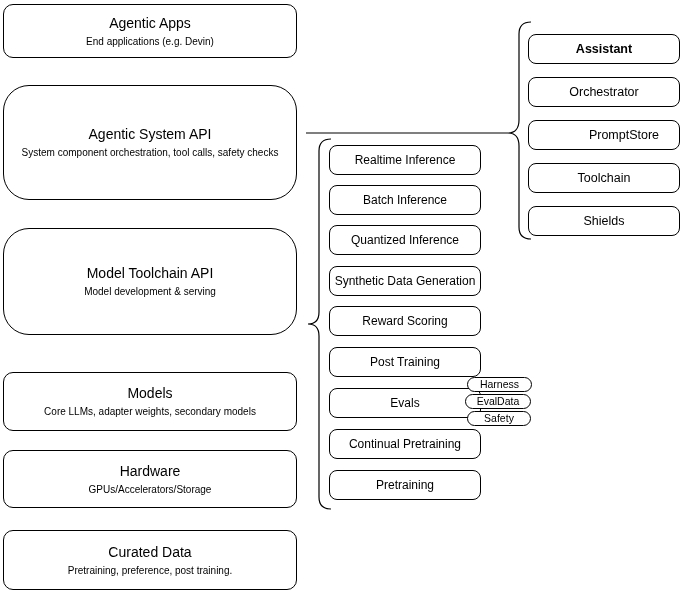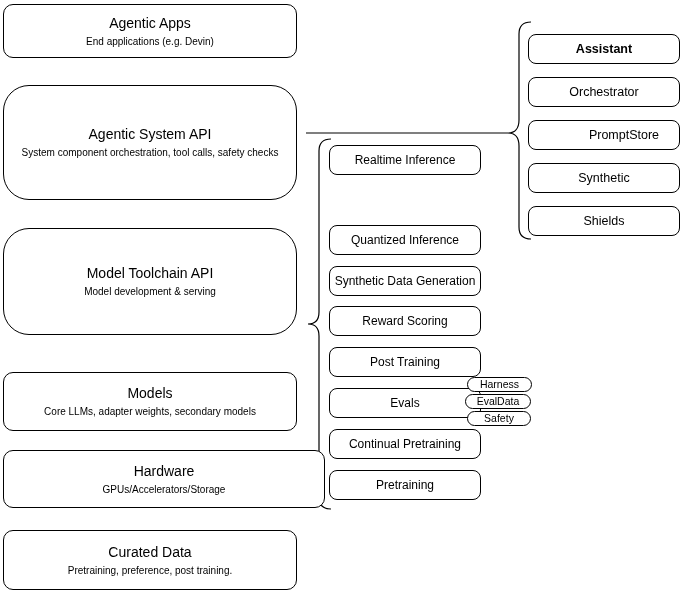--- a/index.html
+++ b/index.html
@@ -92,42 +92,43 @@
   <div class="box layer big" style="left:3px; top:228px; width:294px; height:107px;">
     <div class="title">Model Toolchain API</div>
     <div class="subtitle">Model development &amp; serving</div>
   </div>
 
   <div class="box layer" style="left:3px; top:372px; width:294px; height:59px;">
     <div class="title">Models</div>
     <div class="subtitle">Core LLMs, adapter weights, secondary models</div>
   </div>
 
-  <div class="box layer" style="left:3px; top:450px; width:322px; height:58px;justify-content:center;">
+  <div class="box layer" style="left:3px; top:450px; width:294px; height:58px;justify-content:center;">
     <div class="title">Hardware</div>
     <div class="subtitle">GPUs/Accelerators/Storage</div>
   </div>
 
   <div class="box layer" style="left:3px; top:530px; width:294px; height:60px;">
     <div class="title">Curated Data</div>
     <div class="subtitle">Pretraining, preference, post training.</div>
   </div>
 
   <div class="box item" style="left:329px; top:145px; width:152px; height:30px;">Realtime Inference</div>
+  <div class="box item" style="left:329px; top:185px; width:152px; height:30px;">Batch Inference</div>
   <div class="box item" style="left:329px; top:225px; width:152px; height:30px;">Quantized Inference</div>
   <div class="box item" style="left:329px; top:266px; width:152px; height:30px;">Synthetic Data Generation</div>
   <div class="box item" style="left:329px; top:306px; width:152px; height:30px;">Reward Scoring</div>
   <div class="box item" style="left:329px; top:347px; width:152px; height:30px;">Post Training</div>
   <div class="box item" style="left:329px; top:388px; width:152px; height:30px;">Evals</div>
   <div class="box item" style="left:329px; top:429px; width:152px; height:30px;">Continual Pretraining</div>
   <div class="box item" style="left:329px; top:470px; width:152px; height:30px;">Pretraining</div>
 
   <div class="box pill" style="left:467px; top:377px; width:65px; height:15px;">Harness</div>
   <div class="box pill" style="left:465px; top:394px; width:66px; height:15px;">EvalData</div>
   <div class="box pill" style="left:467px; top:411px; width:64px; height:15px;">Safety</div>
 
   <div class="box component" style="left:528px; top:34px; width:152px; height:30px;font-weight:bold;">Assistant</div>
   <div class="box component" style="left:528px; top:77px; width:152px; height:30px;">Orchestrator</div>
   <div class="box component" style="left:528px; top:120px; width:152px; height:30px;padding-left:40px;">PromptStore</div>
-  <div class="box component" style="left:528px; top:163px; width:152px; height:30px;">Synthetic</div>
+  <div class="box component" style="left:528px; top:163px; width:152px; height:30px;">Toolchain</div>
   <div class="box component" style="left:528px; top:206px; width:152px; height:30px;">Shields</div>
 
 </div>
 
 </body></html>

